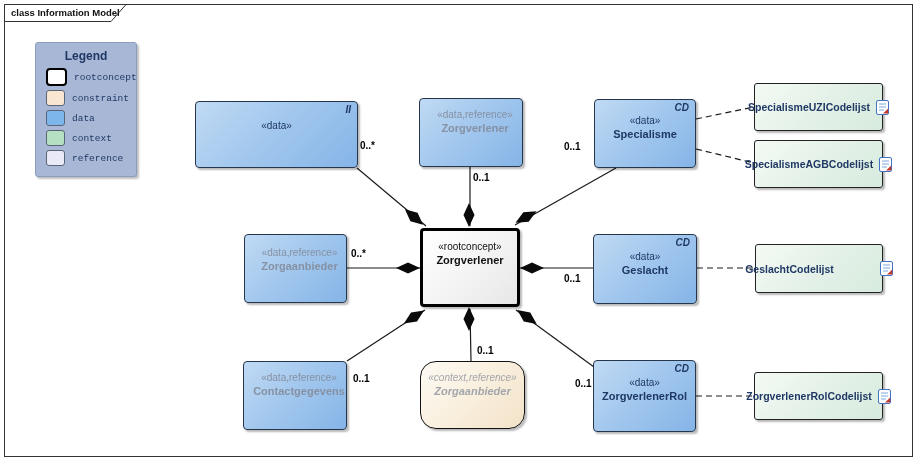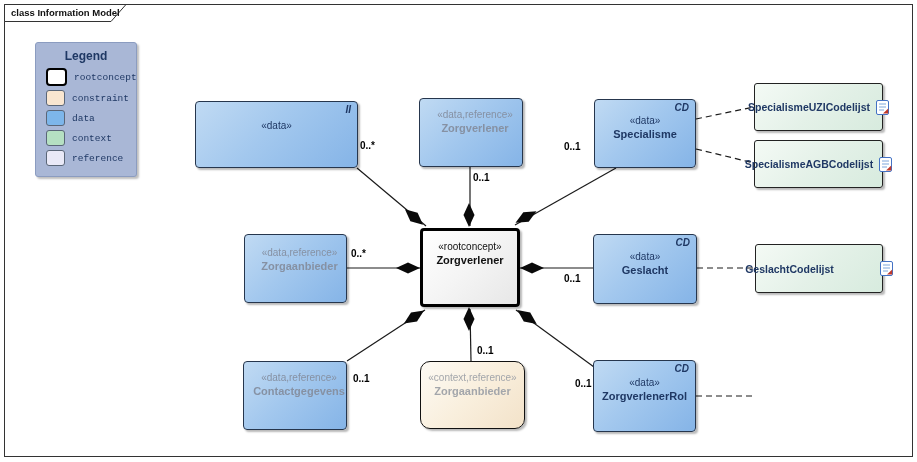--- a/index.html
+++ b/index.html
@@ -44,21 +44,21 @@
     background:linear-gradient(135deg,#c0daf3 0%,#a3c8ee 45%,#85b4e7 100%);
     border:1.4px solid #26364d;color:#1f3864;
   }
   .n-ref .stereo,.n-ref .nname{color:#8691a3;margin-left:8px;}
   .n-root{
     background:linear-gradient(135deg,#ffffff 0%,#f4f4f4 50%,#e7e7e7 100%);
     border:3px solid #000;border-radius:4px;color:#111;
   }
   .n-container{
     background:linear-gradient(135deg,#fdfaf4 0%,#f9efdd 50%,#f3e2c9 100%);
-    border:1.6px solid #111;border-radius:10px;
+    border:1.6px solid #111;border-radius:16px;font-style:italic;
   }
   .n-container .stereo,.n-container .nname{color:#a3a6ab;}
   .n-codelist{
     background:linear-gradient(135deg,#f4faf5 0%,#e4f1e8 50%,#d7ebde 100%);
     border:1.4px solid #222;border-radius:3px;
     display:flex;align-items:center;justify-content:center;gap:6px;
   }
   .n-codelist .nname{font-size:10.5px;color:#1f3864;margin-top:0;}
   .doc-icon{flex:0 0 auto;}
   
@@ -206,20 +206,30 @@
     <span class="stereo">«context,reference»</span>
     <span class="nname">Zorgaanbieder</span>
   </div>
 
   <div class="node n-data" style="left:593px;top:360px;width:103px;height:72px;padding-top:16px;">
     <span class="marker">CD</span>
     <span class="stereo">«data»</span>
     <span class="nname">ZorgverlenerRol</span>
   </div>
 
+  <div class="node n-codelist" style="left:754px;top:372px;width:129px;height:48px;">
+    <span class="nname">ZorgverlenerRolCodelijst</span>
+    <svg class="doc-icon" width="13" height="15" viewBox="0 0 13 15">
+      <rect x="0.5" y="0.5" width="12" height="14" rx="1.5" fill="#fff" stroke="#4472c4"></rect>
+      <line x1="3" y1="4" x2="10" y2="4" stroke="#7da7dc"></line>
+      <line x1="3" y1="7" x2="10" y2="7" stroke="#7da7dc"></line>
+      <line x1="3" y1="10" x2="8" y2="10" stroke="#7da7dc"></line>
+      <path d="M7,13.5 L12.2,8.5 L12.2,13.5 Z" fill="#c0392b"></path>
+    </svg>
+  </div>
 
   <span class="mult" style="left:360px;top:140px;">0..*</span>
   <span class="mult" style="left:473px;top:172px;">0..1</span>
   <span class="mult" style="left:564px;top:141px;">0..1</span>
   <span class="mult" style="left:351px;top:248px;">0..*</span>
   <span class="mult" style="left:564px;top:273px;">0..1</span>
   <span class="mult" style="left:353px;top:373px;">0..1</span>
   <span class="mult" style="left:477px;top:345px;">0..1</span>
   <span class="mult" style="left:575px;top:378px;">0..1</span>
 

